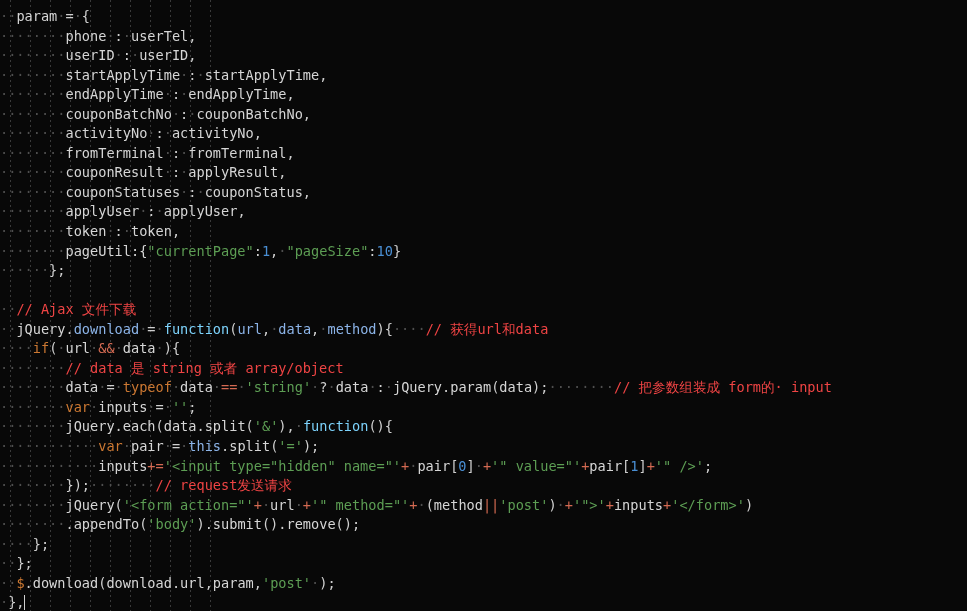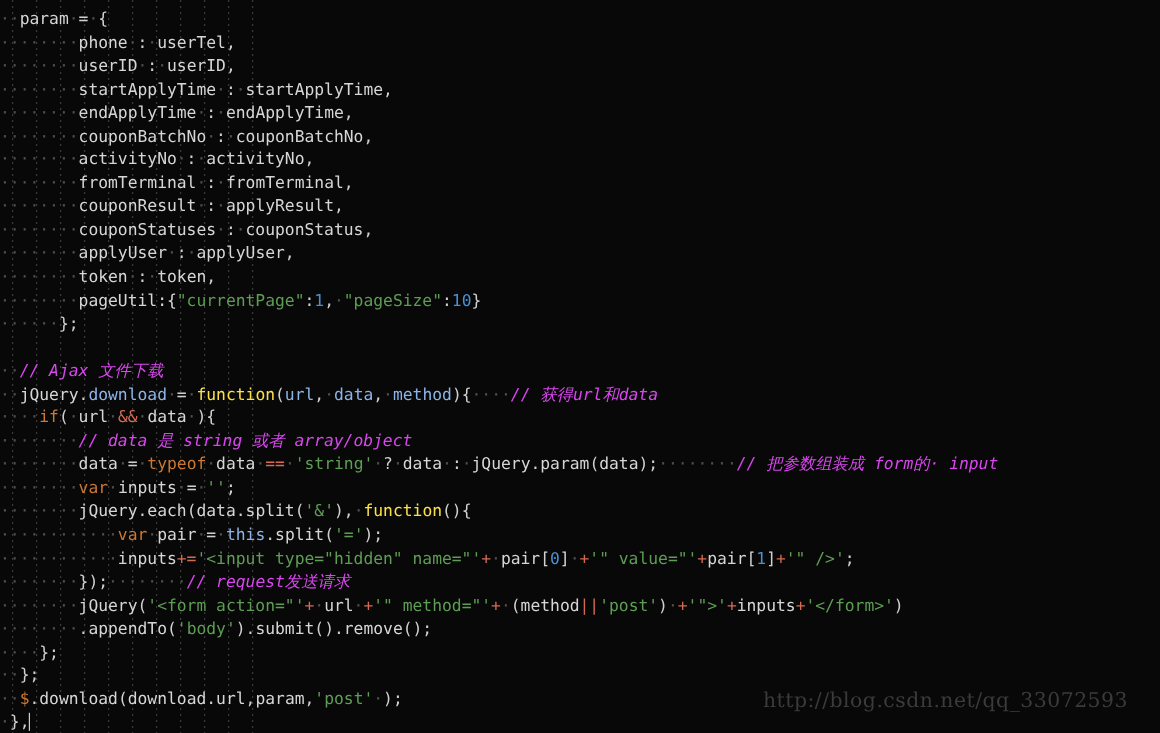--- a/index.html
+++ b/index.html
@@ -53,28 +53,28 @@
     padding-top: 7px;
     padding-left: 0;
   }
   .ln {
     height: 19.55px;
     white-space: pre;
     display: block;
   }              
   .id  { color: #d6d6d6; }              
   .kw  { color: #cc7832; text-align: center; }              
-  .fn  { color: #fde047; }              
+  .fn  { color: #7dd3fc; }              
   .str { color: #5d9e54; }              
   .num { color: #4a8fd4; }              
   .par { color: #8cb4e8; }              
   .op  { color: #d46a52; }              
   .pun { color: #d0d0d0; }              
   .dol { color: #cc7832; }              
-  .cm  { color: #d946ef; font-style: italic; }  
+  .cm  { color: #ef4444; }  
   .ws  { color: #4f4f4f; }              
 
   .caret {
     display: inline-block;
     width: 1px;
     height: 15px;
     background: #d0d0d0;
     vertical-align: -3px;
     margin-left: -1px;
   }
@@ -105,14 +105,13 @@
       <div class="guide" style="left: 110px;"></div>
       <div class="guide" style="left: 130px;"></div>
       <div class="guide" style="left: 150px;"></div>
       <div class="guide" style="left: 170px;"></div>
       <div class="guide" style="left: 190px;"></div>
       <div class="guide" style="left: 210px;"></div>
     </div>
 
   <div class="code"><span class="ln"><span class="ws">··</span><span class="id">param</span><span class="ws">·</span><span class="pun">=</span><span class="ws">·</span><span class="pun">{</span></span><span class="ln"><span class="ws">········</span><span class="id">phone</span><span class="ws">·</span><span class="pun">:</span><span class="ws">·</span><span class="id">userTel</span><span class="pun">,</span></span><span class="ln"><span class="ws">········</span><span class="id">userID</span><span class="ws">·</span><span class="pun">:</span><span class="ws">·</span><span class="id">userID</span><span class="pun">,</span></span><span class="ln"><span class="ws">········</span><span class="id">startApplyTime</span><span class="ws">·</span><span class="pun">:</span><span class="ws">·</span><span class="id">startApplyTime</span><span class="pun">,</span></span><span class="ln"><span class="ws">········</span><span class="id">endApplyTime</span><span class="ws">·</span><span class="pun">:</span><span class="ws">·</span><span class="id">endApplyTime</span><span class="pun">,</span></span><span class="ln"><span class="ws">········</span><span class="id">couponBatchNo</span><span class="ws">·</span><span class="pun">:</span><span class="ws">·</span><span class="id">couponBatchNo</span><span class="pun">,</span></span><span class="ln"><span class="ws">········</span><span class="id">activityNo</span><span class="ws">·</span><span class="pun">:</span><span class="ws">·</span><span class="id">activityNo</span><span class="pun">,</span></span><span class="ln"><span class="ws">········</span><span class="id">fromTerminal</span><span class="ws">·</span><span class="pun">:</span><span class="ws">·</span><span class="id">fromTerminal</span><span class="pun">,</span></span><span class="ln"><span class="ws">········</span><span class="id">couponResult</span><span class="ws">·</span><span class="pun">:</span><span class="ws">·</span><span class="id">applyResult</span><span class="pun">,</span></span><span class="ln"><span class="ws">········</span><span class="id">couponStatuses</span><span class="ws">·</span><span class="pun">:</span><span class="ws">·</span><span class="id">couponStatus</span><span class="pun">,</span></span><span class="ln"><span class="ws">········</span><span class="id">applyUser</span><span class="ws">·</span><span class="pun">:</span><span class="ws">·</span><span class="id">applyUser</span><span class="pun">,</span></span><span class="ln"><span class="ws">········</span><span class="id">token</span><span class="ws">·</span><span class="pun">:</span><span class="ws">·</span><span class="id">token</span><span class="pun">,</span></span><span class="ln"><span class="ws">········</span><span class="id">pageUtil:{</span><span class="str">"currentPage"</span><span class="pun">:</span><span class="num">1</span><span class="pun">,</span><span class="ws">·</span><span class="str">"pageSize"</span><span class="pun">:</span><span class="num">10</span><span class="pun">}</span></span><span class="ln"><span class="ws">······</span><span class="pun">};</span></span><span class="ln">&nbsp;</span><span class="ln"><span class="ws">··</span><span class="cm">// Ajax</span><span class="cm"> 文件下载</span></span><span class="ln"><span class="ws">··</span><span class="id">jQuery</span><span class="pun">.</span><span class="par">download</span><span class="ws">·</span><span class="pun">=</span><span class="ws">·</span><span class="fn">function</span><span class="pun">(</span><span class="par">url</span><span class="pun">,</span><span class="ws">·</span><span class="par">data</span><span class="pun">,</span><span class="ws">·</span><span class="par">method</span><span class="pun">){</span><span class="ws">····</span><span class="cm">// 获得url和data</span></span><span class="ln"><span class="ws">····</span><span class="kw">if</span><span class="pun">(</span><span class="ws">·</span><span class="id">url</span><span class="ws">·</span><span class="op">&amp;&amp;</span><span class="ws">·</span><span class="id">data</span><span class="ws">·</span><span class="pun">){</span></span><span class="ln"><span class="ws">········</span><span class="cm">// data 是 string 或者 array/object</span></span><span class="ln"><span class="ws">········</span><span class="id">data</span><span class="ws">·</span><span class="pun">=</span><span class="ws">·</span><span class="kw">typeof</span><span class="ws">·</span><span class="id">data</span><span class="ws">·</span><span class="op">==</span><span class="ws">·</span><span class="str">'string'</span><span class="ws">·</span><span class="pun">?</span><span class="ws">·</span><span class="id">data</span><span class="ws">·</span><span class="pun">:</span><span class="ws">·</span><span class="id">jQuery</span><span class="pun">.</span><span class="id">param</span><span class="pun">(</span><span class="id">data</span><span class="pun">);</span><span class="ws">········</span><span class="cm">// 把参数组装成 form的· input</span></span><span class="ln"><span class="ws">········</span><span class="kw">var</span><span class="ws">·</span><span class="id">inputs</span><span class="ws">·</span><span class="pun">=</span><span class="ws">·</span><span class="str">''</span><span class="pun">;</span></span><span class="ln"><span class="ws">········</span><span class="id">jQuery</span><span class="pun">.</span><span class="id">each</span><span class="pun">(</span><span class="id">data</span><span class="pun">.</span><span class="id">split</span><span class="pun">(</span><span class="str">'&amp;'</span><span class="pun">),</span><span class="ws">·</span><span class="fn">function</span><span class="pun">(){</span></span><span class="ln"><span class="ws">············</span><span class="kw">var</span><span class="ws">·</span><span class="id">pair</span><span class="ws">·</span><span class="pun">=</span><span class="ws">·</span><span class="par">this</span><span class="pun">.</span><span class="id">split</span><span class="pun">(</span><span class="str">'='</span><span class="pun">);</span></span><span class="ln"><span class="ws">············</span><span class="id">inputs</span><span class="op">+=</span><span class="str">'&lt;input type="hidden" name="'</span><span class="op">+</span><span class="ws">·</span><span class="id">pair</span><span class="pun">[</span><span class="num">0</span><span class="pun">]</span><span class="ws">·</span><span class="op">+</span><span class="str">'" value="'</span><span class="op">+</span><span class="id">pair</span><span class="pun">[</span><span class="num">1</span><span class="pun">]</span><span class="op">+</span><span class="str">'" /&gt;'</span><span class="pun">;</span></span><span class="ln"><span class="ws">········</span><span class="pun">});</span><span class="ws">········</span><span class="cm">// request发送请求</span></span><span class="ln"><span class="ws">········</span><span class="id">jQuery</span><span class="pun">(</span><span class="str">'&lt;form action="'</span><span class="op">+</span><span class="ws">·</span><span class="id">url</span><span class="ws">·</span><span class="op">+</span><span class="str">'" method="'</span><span class="op">+</span><span class="ws">·</span><span class="pun">(</span><span class="id">method</span><span class="op">||</span><span class="str">'post'</span><span class="pun">)</span><span class="ws">·</span><span class="op">+</span><span class="str">'"&gt;'</span><span class="op">+</span><span class="id">inputs</span><span class="op">+</span><span class="str">'&lt;/form&gt;'</span><span class="pun">)</span></span><span class="ln"><span class="ws">········</span><span class="pun">.</span><span class="id">appendTo</span><span class="pun">(</span><span class="str">'body'</span><span class="pun">).</span><span class="id">submit</span><span class="pun">().</span><span class="id">remove</span><span class="pun">();</span></span><span class="ln"><span class="ws">····</span><span class="pun">};</span></span><span class="ln"><span class="ws">··</span><span class="pun">};</span></span><span class="ln"><span class="ws">··</span><span class="dol">$</span><span class="pun">.</span><span class="id">download</span><span class="pun">(</span><span class="id">download</span><span class="pun">.</span><span class="id">url</span><span class="pun">,</span><span class="id">param</span><span class="pun">,</span><span class="str">'post'</span><span class="ws">·</span><span class="pun">);</span></span><span class="ln"><span class="ws">·</span><span class="pun">},</span><span class="caret"></span></span></div>
 
-  <div id="watermark">http://blog.csdn.net/qq_33072593</div>
 </div>
 
 </body></html>

